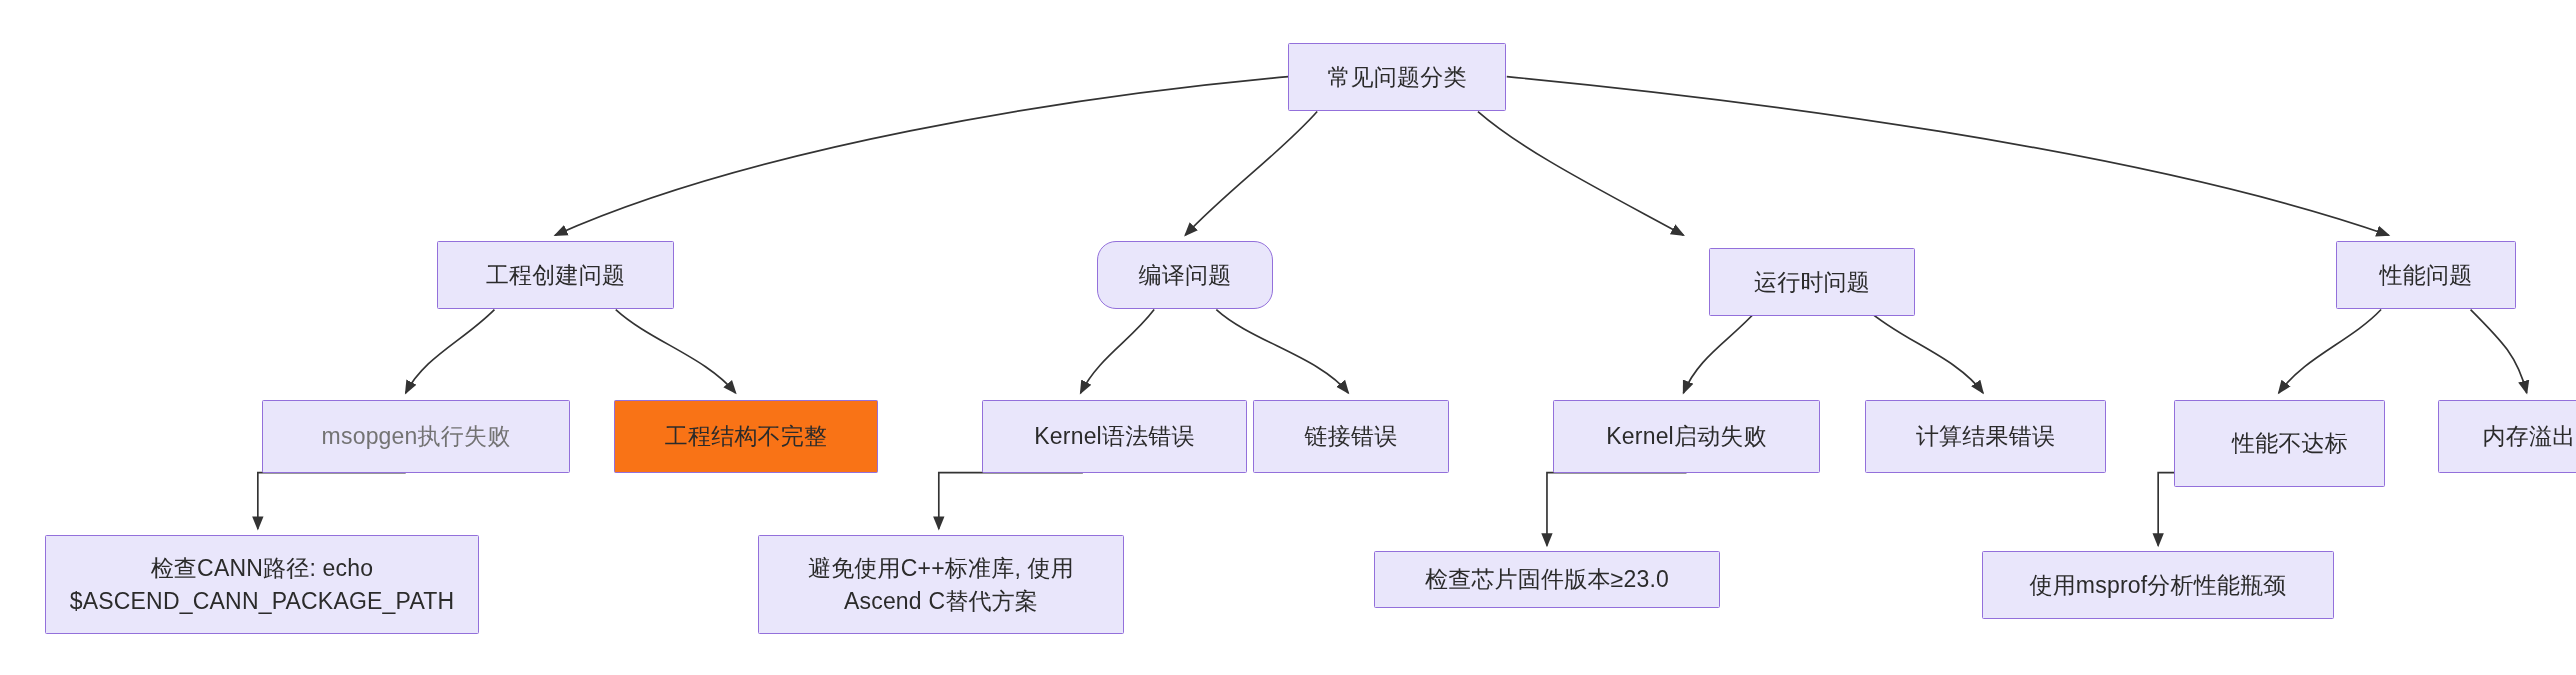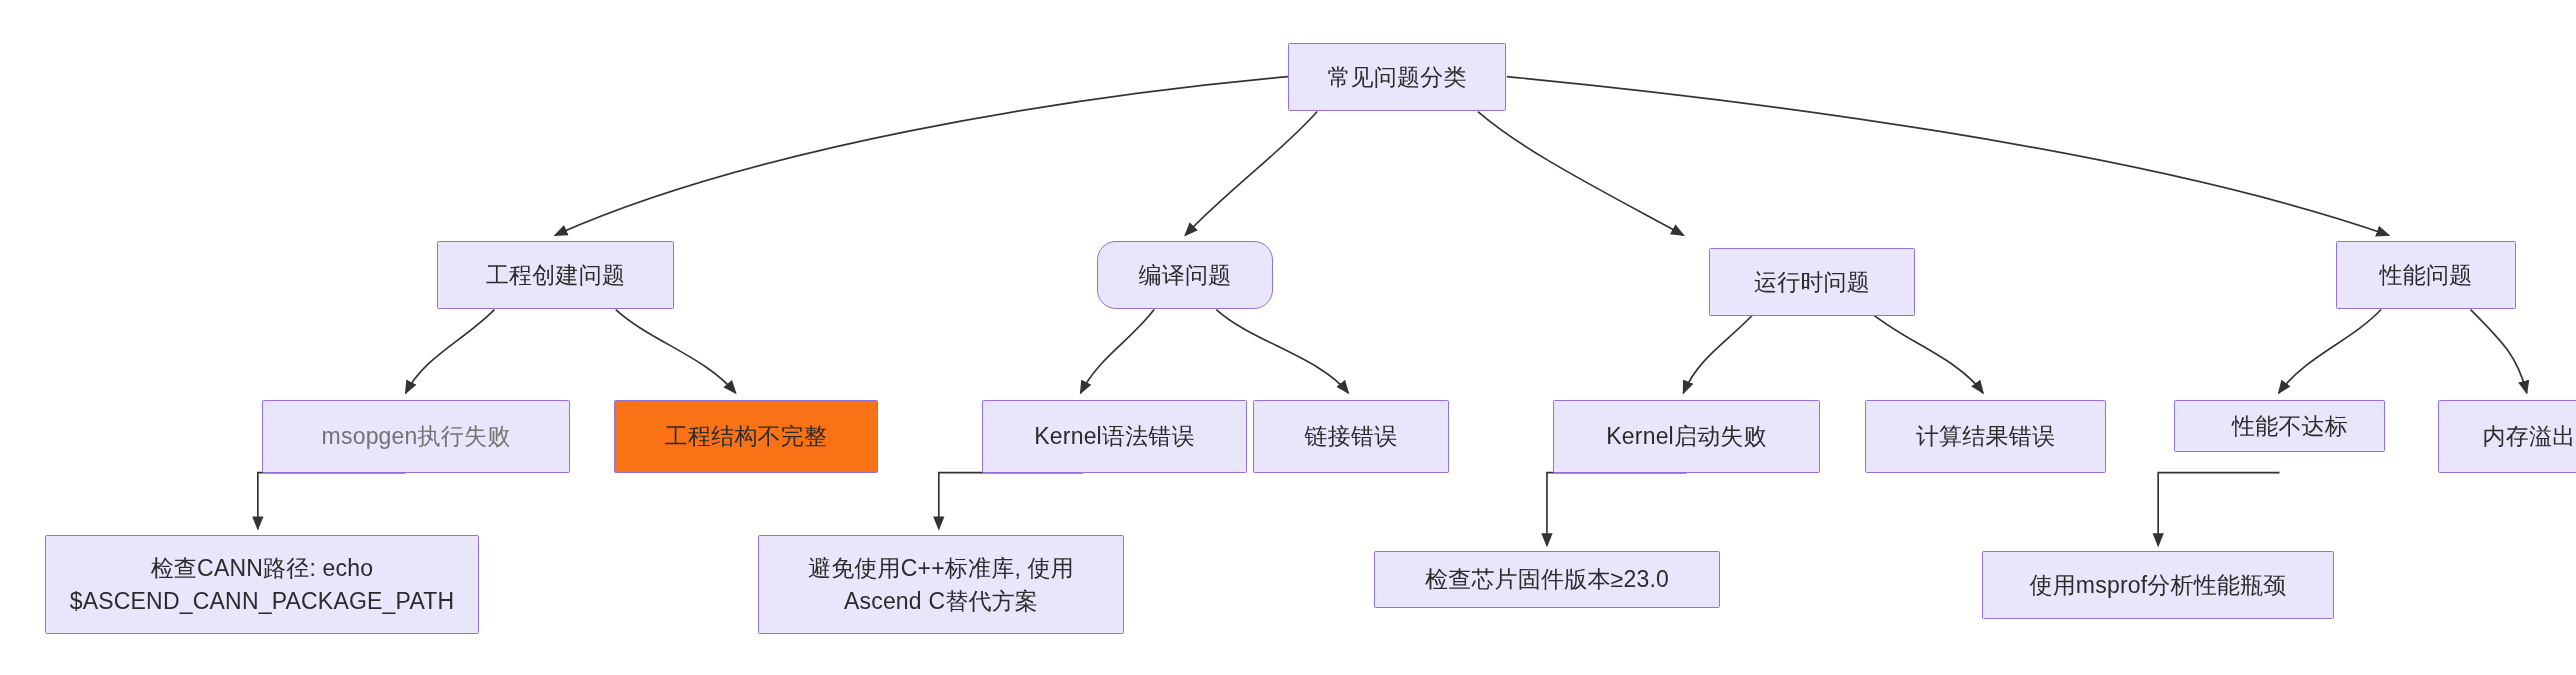--- a/index.html
+++ b/index.html
@@ -84,21 +84,21 @@
       <div class="node" style="left: 437px; top: 241px; width: 237px; height: 68px; background: rgb(233, 230, 251); border-color: rgb(147, 112, 219); color: rgb(43, 43, 43);">工程创建问题</div>
       <div class="node" style="left: 1097px; top: 241px; width: 176px; height: 68px; background: rgb(233, 230, 251); border-color: rgb(147, 112, 219); color: rgb(43, 43, 43); border-radius: 19px;">编译问题</div>
       <div class="node" style="left: 1709px; top: 248px; width: 206px; height: 68px; background: rgb(233, 230, 251); border-color: rgb(147, 112, 219); color: rgb(43, 43, 43);">运行时问题</div>
       <div class="node" style="left: 2336px; top: 241px; width: 180px; height: 68px; background: rgb(233, 230, 251); border-color: rgb(147, 112, 219); color: rgb(43, 43, 43);">性能问题</div>
       <div class="node" style="left: 262px; top: 400px; width: 308px; height: 73px; background: rgb(233, 230, 251); border-color: rgb(147, 112, 219); color: #737373;">msopgen执行失败</div>
       <div class="node" style="left: 614px; top: 400px; width: 264px; height: 73px; background: #f97316; border-color: rgb(147, 112, 219); color: rgb(43, 43, 43);">工程结构不完整</div>
       <div class="node" style="left: 950px; top: 400px; width: 265px; height: 73px; background: rgb(233, 230, 251); border-color: rgb(147, 112, 219); color: rgb(43, 43, 43); margin-left: 32px;">Kernel语法错误</div>
       <div class="node" style="left: 1253px; top: 400px; width: 196px; height: 73px; background: rgb(233, 230, 251); border-color: rgb(147, 112, 219); color: rgb(43, 43, 43);">链接错误</div>
       <div class="node" style="left: 1553px; top: 400px; width: 267px; height: 73px; background: rgb(233, 230, 251); border-color: rgb(147, 112, 219); color: rgb(43, 43, 43);">Kernel启动失败</div>
       <div class="node" style="left: 1865px; top: 400px; width: 241px; height: 73px; background: rgb(233, 230, 251); border-color: rgb(147, 112, 219); color: rgb(43, 43, 43);">计算结果错误</div>
-      <div class="node" style="left: 2174px; top: 400px; width: 211px; height: 52px; background: rgb(233, 230, 251); border-color: rgb(147, 112, 219); color: rgb(43, 43, 43); padding-left: 33px;">性能不达标</div>
+      <div class="node" style="left: 2174px; top: 400px; width: 211px; height: 87px; background: rgb(233, 230, 251); border-color: rgb(147, 112, 219); color: rgb(43, 43, 43); padding-left: 33px;">性能不达标</div>
       <div class="node" style="left: 2438px; top: 400px; width: 182px; height: 73px; background: rgb(233, 230, 251); border-color: rgb(147, 112, 219); color: rgb(43, 43, 43);">内存溢出</div>
       <div class="node" style="left: 45px; top: 535px; width: 434px; height: 99px; background: rgb(233, 230, 251); border-color: rgb(147, 112, 219); color: rgb(43, 43, 43);">检查CANN路径: echo
 $ASCEND_CANN_PACKAGE_PATH</div>
       <div class="node" style="left: 758px; top: 535px; width: 366px; height: 99px; background: rgb(233, 230, 251); border-color: rgb(147, 112, 219); color: rgb(43, 43, 43);">避免使用C++标准库, 使用
 Ascend C替代方案</div>
       <div class="node" style="left: 1374px; top: 551px; width: 346px; height: 57px; background: rgb(233, 230, 251); border-color: rgb(147, 112, 219); color: rgb(43, 43, 43);">检查芯片固件版本≥23.0</div>
       <div class="node" style="left: 1982px; top: 551px; width: 352px; height: 68px; background: rgb(233, 230, 251); border-color: rgb(147, 112, 219); color: rgb(43, 43, 43);">使用msprof分析性能瓶颈</div>
     </div>
 
 </div>

